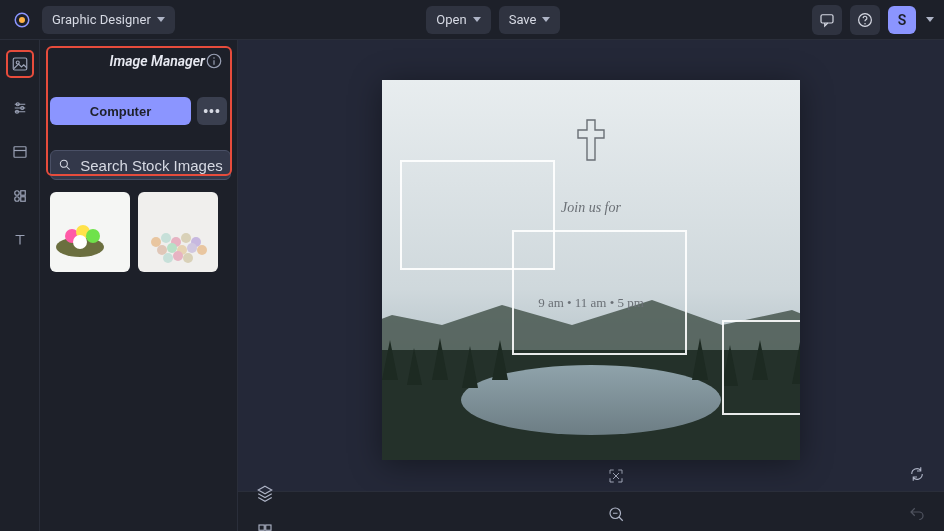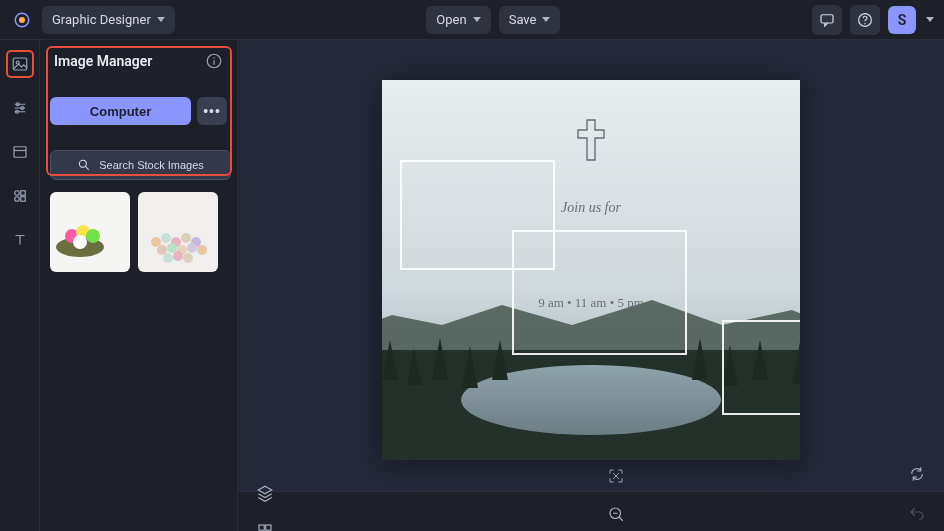--- a/index.html
+++ b/index.html
@@ -16,26 +16,26 @@
   .avatar { width:28px; height:28px; border-radius:6px; background:#8b95ff; color:#1d2029; font-weight:600; display:flex; align-items:center; justify-content:center; font-size:14px; }
   .caret { border-left:4px solid transparent; border-right:4px solid transparent; border-top:5px solid #aeb4c6; }
   
   .body { flex:1; display:flex; min-height:0; }
   .rail { width:40px; background:#1d2029; border-right:1px solid #2a2e3a; padding-top:10px; display:flex; flex-direction:column; align-items:center; gap:16px; }
   .rail-btn { width:28px; height:28px; display:flex; align-items:center; justify-content:center; border-radius:5px; cursor:pointer; position:relative; }
   .rail-btn.active { border:2px solid #e74c3c; }
   .rail-btn svg { stroke:#9aa1b5; fill:none; }
   .sidebar { width:198px; background:#1d2029; border-right:1px solid #2a2e3a; padding:8px; position:relative; }
   .panel-hl { position:absolute; left:6px; top:6px; width:186px; height:130px; border:2px solid #e74c3c; border-radius:6px; pointer-events:none; }
-  .panel-head { display:flex; align-items:center; justify-content:space-between; padding:4px 6px 10px; }
+  .panel-head { display:flex; align-items:center; justify-content:flex-end; padding:4px 6px 10px;font-style:italic; }
   .panel-title { font-size:14px; font-weight:600; color:#e8eaf2; }
   .btn-row { display:flex; gap:6px; padding:17px 2px; margin-bottom:8px; }
   .btn-primary { flex:1; height:28px; background:#8b95ff; color:#1d2029; font-weight:600; font-size:13px; border:none; border-radius:6px; cursor:pointer; }
   .btn-ellipsis { width:30px; height:28px; background:#3a3f4f; border:none; border-radius:6px; color:#d6d9e3; display:flex; align-items:center; justify-content:center; cursor:pointer; font-size:14px; letter-spacing:1px; }
-  .btn-search { width:100%; height:30px; background:#33384a; border:1px solid #4a5066; border-radius:6px; color:#d6d9e3; font-size:11px; display:flex; align-items:center; justify-content:center; gap:8px; cursor:pointer; margin:0 2px 12px; }
+  .btn-search { width:100%; height:30px; background:#33384a; border:1px solid #4a5066; border-radius:6px; color:#d6d9e3; font-size:15px; display:flex; align-items:center; justify-content:center; gap:8px; cursor:pointer; margin:0 2px 12px; }
   .thumbs { display:flex; gap:8px; padding:0 2px; }
   .thumb { width:80px; height:80px; border-radius:6px; overflow:hidden; cursor:pointer; }
   .thumb svg { width:100%; height:100%; display:block; }
   
   .stage { flex:1; display:flex; flex-direction:column; background:#242838; min-width:0; }
   .viewport { flex:1; display:flex; align-items:flex-start; justify-content:center; padding:40px 20px 20px; overflow:hidden; }
   .canvas-card { width:418px; height:380px; background:#fff; position:relative; box-shadow:0 4px 30px rgba(0,0,0,.4); overflow:hidden; }
   .canvas-card svg.bg { position:absolute; inset:0; width:100%; height:100%; }
   .cross { position:absolute; left:50%; top:38px; transform:translateX(-50%); }
   .txt-join { position:absolute; left:50%; top:120px; transform:translateX(-50%); font-family: Georgia, 'Times New Roman', serif; font-style:italic; font-size:14px; color:#6a6f75; }

